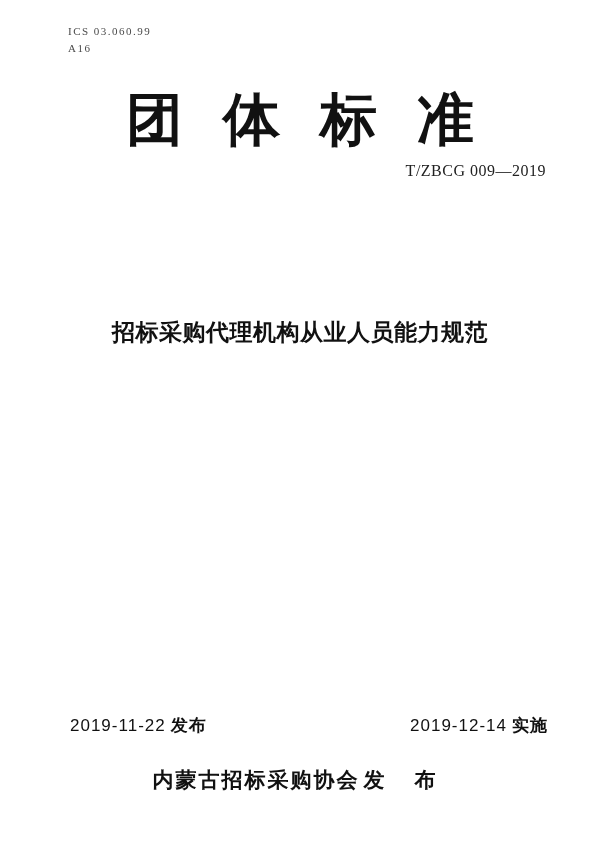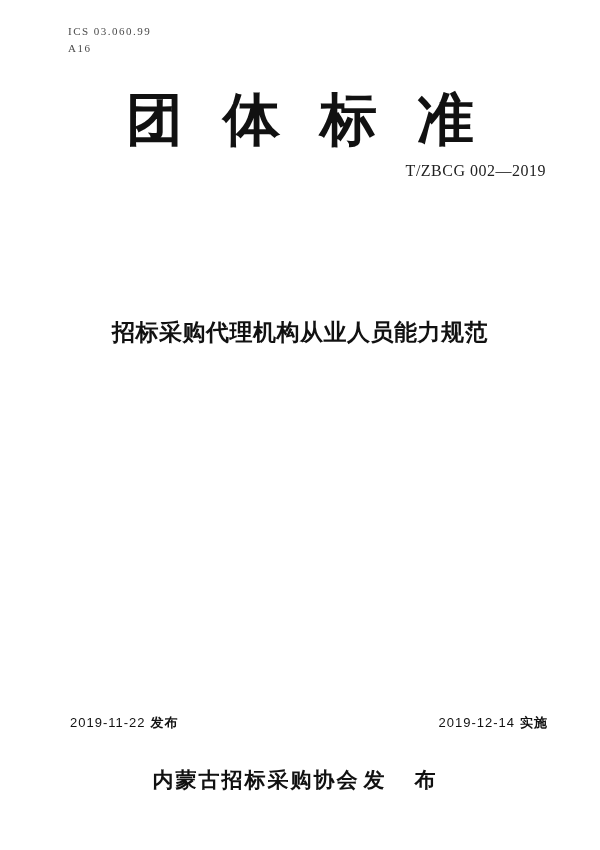--- a/index.html
+++ b/index.html
@@ -91,21 +91,21 @@
 
   
   .dates-row {
     position: absolute;
     top: 714px;
     left: 70px;
     right: 52px;
     display: flex;
     justify-content: space-between;
     font-family: "Liberation Sans", sans-serif;
-    font-size: 13px;
+    font-size: 17px;
     color: #111111;
     letter-spacing: 1px;
     white-space: nowrap;
   }
   .dates-row .date-label {
     margin-left: 5px;
     font-weight: 600;
   }
 
   
@@ -135,21 +135,21 @@
 
 <div class="page">
 
   <div class="codes">
     <div>ICS 03.060.99</div>
     <div>A16</div>
   </div>
 
   <h1 class="standard-type">团体标准</h1>
 
-  <div class="standard-number">T/ZBCG 002—2019</div>
+  <div class="standard-number">T/ZBCG 009—2019</div>
 
   <h2 class="title-zh">招标采购代理机构从业人员能力规范</h2>
 
 
   <div class="dates-row">
     <div>
       <span>2019-11-22</span><span class="date-label">发布</span>
     </div>
     <div>
       <span>2019-12-14</span><span class="date-label">实施</span>

